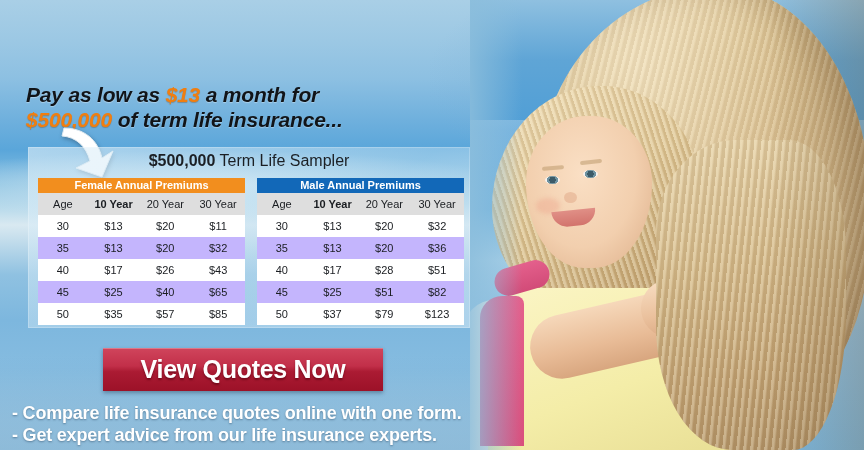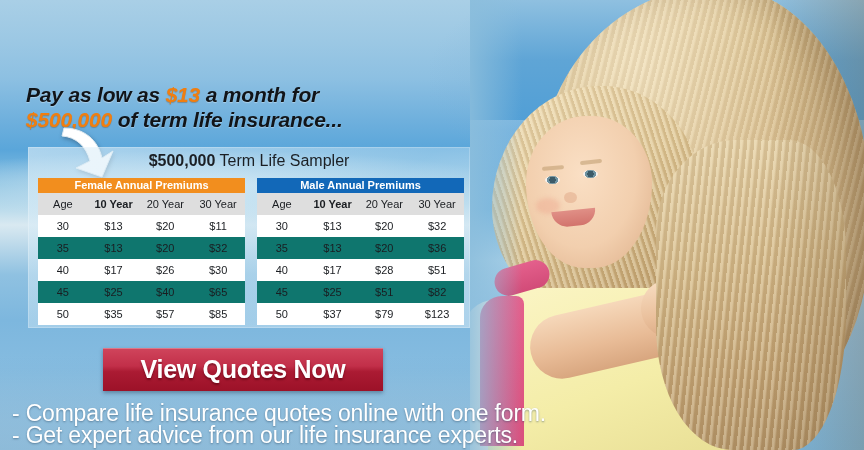--- a/index.html
+++ b/index.html
@@ -142,21 +142,21 @@
   .tables{position:absolute;left:10px;top:31px;display:flex;gap:12px;}
   .tbl{width:207px;border-radius:7px;}
   .tbl-head{height:15px;line-height:15px;text-align:center;
      font-size:11px;font-weight:bold;color:#ffffff;}
   .tbl-head.f{background:#F28E1E;}
   .tbl-head.m{background:#1268B8;}
   .tbl table{border-collapse:collapse;width:100%;background:#ffffff;}
   .tbl td,.tbl th{font-size:11px;color:#1a1d21;text-align:center;
      height:14px;line-height:14px;padding:4px;font-weight:normal;}
   .tbl th{background:#dedede;font-weight:normal;}
-  .tbl tr.alt td{background:#0f766e;}
+  .tbl tr.alt td{background:#c4b5fd;}
   .tbl .c0{width:24%;}
   .tbl .c1{width:25%;font-weight:bold;}
   .tbl .c2{width:25%;}
   .tbl .c3{width:26%;}
 
   
   .logo{position:absolute;left:0;right:0;top:288px;text-align:center;
      font-size:30px;font-weight:bold;letter-spacing:-0.6px;
      white-space:nowrap;}
   .logo .main{
@@ -173,22 +173,22 @@
   .cta{position:absolute;left:103px;top:348px;width:280px;height:43px;
      border:none;border-radius:0;cursor:pointer;
      background:linear-gradient(to bottom,#d0455c 0%,#c22f49 42%,#ab1b33 55%,#9c1128 100%);
      box-shadow:0 2px 4px rgba(20,40,60,.38), inset 0 1px 0 rgba(255,255,255,.28);
      font-family:"Liberation Sans", sans-serif;
      font-size:25px;font-weight:bold;color:#ffffff;letter-spacing:-0.3px;
      text-shadow:0 2px 2px rgba(80,0,14,.55);}
 
   
   .bullets{position:absolute;left:12px;top:402px;width:470px;
-     font-size:23px;color:#ffffff;line-height:22px;letter-spacing:-0.2px;
-     text-shadow:0 1px 2px rgba(40,70,95,.5);}
+     font-size:18px;color:#ffffff;line-height:22px;letter-spacing:-0.2px;
+     text-shadow:0 1px 2px rgba(40,70,95,.5);font-weight:bold;}
   .bullets div{white-space:nowrap;}
 </style>
 </head>
 <body>
 
 <div class="stage">
 
   <div class="bg"></div>
   <div class="bg-blurA"></div>
   <div class="bg-blurB"></div>
@@ -264,21 +264,21 @@
             <tr class="alt">
               <td>35</td>
               <td>$13</td>
               <td>$20</td>
               <td>$32</td>
             </tr>
             <tr>
               <td>40</td>
               <td>$17</td>
               <td>$26</td>
-              <td>$30</td>
+              <td>$43</td>
             </tr>
             <tr class="alt">
               <td>45</td>
               <td>$25</td>
               <td>$40</td>
               <td>$65</td>
             </tr>
             <tr>
               <td>50</td>
               <td>$35</td>

